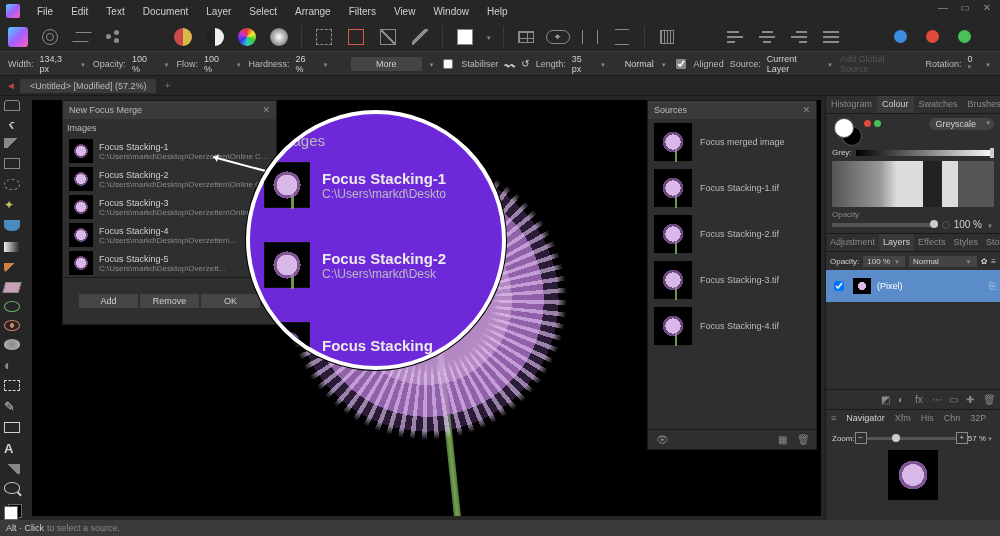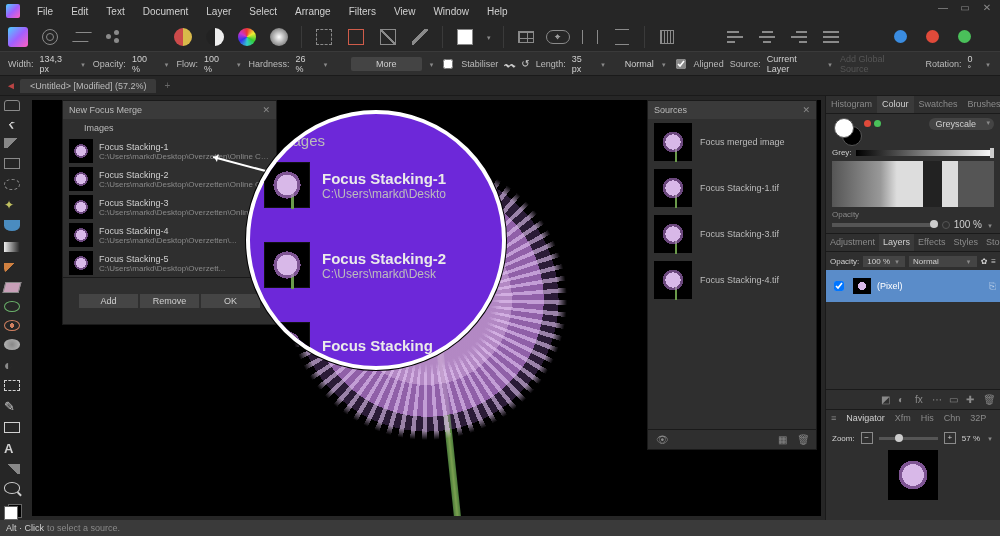--- a/index.html
+++ b/index.html
@@ -154,21 +154,21 @@
   .src-lbl{font-size:9px;color:var(--fg-caption);}
   .sources .foot{display:flex;justify-content:flex-end;gap:8px;padding:4px 8px;color:var(--fg-dim);border-top:1px solid var(--bg-darkest);}
   .sources .eye{margin-right:auto;}
   .mini-ico{width:11px;height:11px;}
 
   
   .dialog {
     position:absolute; left:30px; top:0; width:215px;
     background:var(--bg-panel); border:1px solid var(--bg-darkest);
   }
-  .dialog .sub{padding:4px 21px;color:var(--fg-caption);font-size:9px;}
+  .dialog .sub{padding:4px 4px;color:var(--fg-caption);font-size:9px;}
   .dlg-row{display:flex;gap:6px;padding:2px 6px;align-items:center;}
   .dlg-row .th{width:24px;height:24px;background:#000;position:relative;flex-shrink:0;}
   .dlg-row .th::after{content:"";position:absolute;left:50%;top:50%;width:16px;height:16px;transform:translate(-50%,-50%);border-radius:50%;
     background:radial-gradient(circle,#d8b8e8 0 45%,rgba(180,120,210,.6) 45% 60%,transparent 60%);}
   .dlg-txt{display:flex;flex-direction:column;overflow:hidden;}
   .dlg-txt .nm{font-size:9px;color:var(--fg);white-space:nowrap;}
   .dlg-txt .pth{font-size:8px;color:var(--fg-dim);white-space:nowrap;overflow:hidden;text-overflow:ellipsis;max-width:170px;}
   .dlg-foot{display:flex;gap:2px;padding:16px;border-top:1px solid var(--bg-darkest);}
   .dlg-foot .b{flex:1;background:#454545;text-align:center;padding:2px 0;font-size:9px;}
 
@@ -226,21 +226,21 @@
   .layer-row .lth::after{content:"";position:absolute;left:50%;top:50%;width:12px;height:12px;transform:translate(-50%,-50%);border-radius:50%;
     background:radial-gradient(circle,#d8b8e8 0 50%,transparent 50%);}
   .layer-row .link{margin-left:auto;opacity:.6;}
   .layers-foot{display:flex;gap:6px;padding:4px 6px;justify-content:flex-end;background:var(--bg-panel);border-bottom:1px solid var(--bg-darkest);}
   .layers-foot span{width:11px;height:11px;color:var(--fg-dim);}
 
   .nav-hdr{display:flex;height:18px;font-size:9px;color:var(--fg-dim);background:var(--bg-panel);}
   .nav-hdr span{padding:3px 5px;}
   .nav-hdr .act{color:var(--fg);}
   .nav-body{flex:1;background:var(--bg-panel);padding:4px 6px;display:flex;flex-direction:column;}
-  .zoomrow{display:flex;align-items:center;gap:6px;font-size:8px;}
+  .zoomrow{display:flex;align-items:center;gap:0;font-size:8px;}
   .zbtn{width:12px;height:12px;border:1px solid var(--fg-dim);text-align:center;line-height:10px;}
   .ztrack{flex:1;height:3px;background:#555;position:relative;}
   .ztrack::after{content:"";position:absolute;left:28%;top:-3px;width:8px;height:8px;border-radius:50%;background:#ccc;}
   .navthumb{margin:6px auto 0;width:50px;height:50px;background:#000;position:relative;}
   .navthumb::after{content:"";position:absolute;left:50%;top:50%;width:34px;height:34px;transform:translate(-50%,-50%);border-radius:50%;
     background:radial-gradient(circle,#d8b8e8 0 45%,rgba(180,120,210,.7) 45% 60%,transparent 60%);}
 
   
   .statusbar{position:absolute;left:0;right:0;bottom:0;height:16px;background:var(--bg-panel-light);display:flex;align-items:center;padding:0 6px;font-size:9px;color:var(--fg-dim);}
   .statusbar b{color:var(--fg);font-weight:400;margin-right:3px;}
@@ -456,20 +456,24 @@
         <div class="src-row">
             <div class="thumb"></div>
             <span class="src-lbl">Focus merged image</span>
           </div>
         <div class="src-row">
             <div class="thumb"></div>
             <span class="src-lbl">Focus Stacking-1.tif</span>
           </div>
         <div class="src-row">
             <div class="thumb"></div>
+            <span class="src-lbl">Focus Stacking-2.tif</span>
+          </div>
+        <div class="src-row">
+            <div class="thumb"></div>
             <span class="src-lbl">Focus Stacking-3.tif</span>
           </div>
         <div class="src-row">
             <div class="thumb"></div>
             <span class="src-lbl">Focus Stacking-4.tif</span>
           </div>
       </div>
       <div class="foot">
         <span class="eye">👁</span>
         <span class="mini-ico">▦</span>

